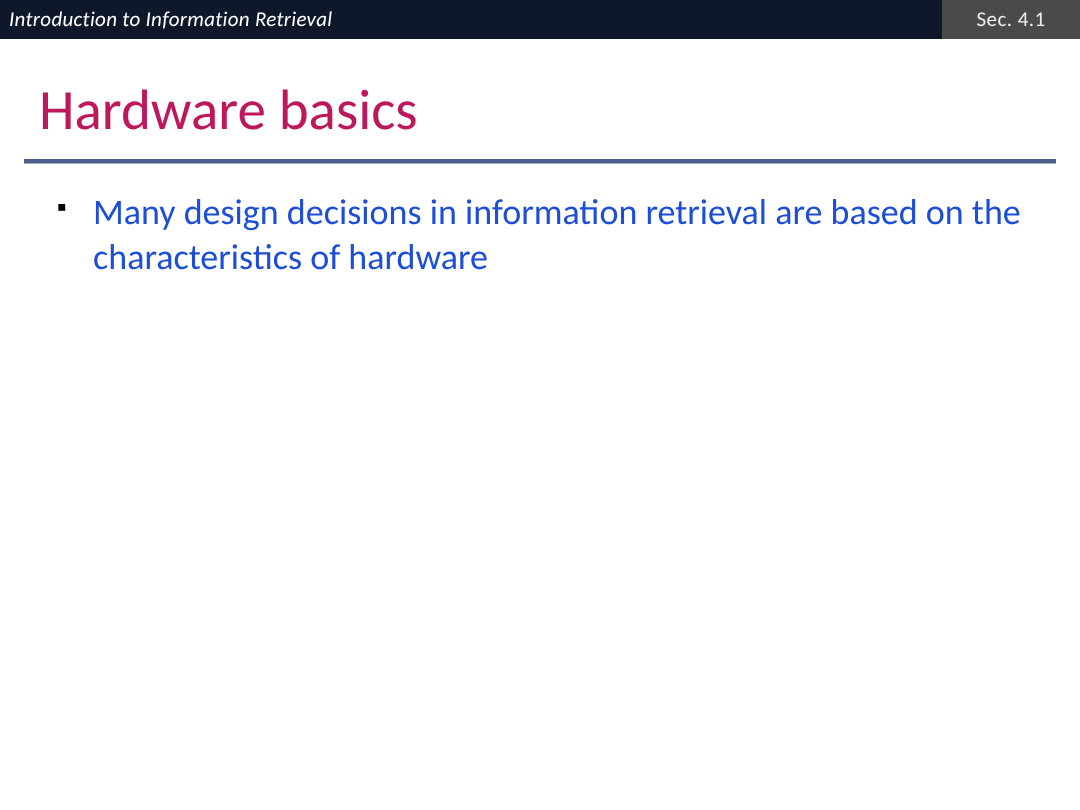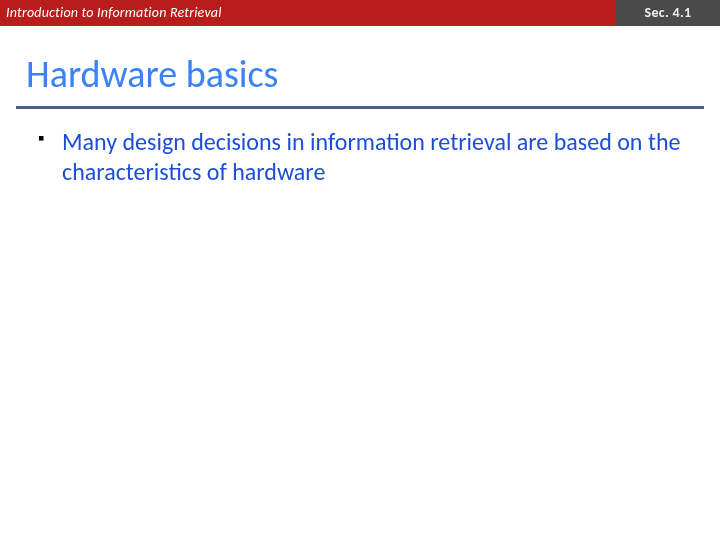--- a/index.html
+++ b/index.html
@@ -12,43 +12,43 @@
     }
     .topbar {
       display: flex;
       align-items: stretch;
       height: 26px;
       background: #000;
       color: #fff;
     }
     .topbar-left {
       flex: 1;
-      background: #b91c1c;
+      background: #0f172a;
       font-style: italic;
       font-size: 14px;
       padding: 4px 8px 0 6px;
       letter-spacing: 0.2px;
     }
     .topbar-right {
-      width: 104px;
+      width: 92px;
       background: #4a4a4a;
       color: #eee;
       font-size: 14px;
-      font-weight: 700;
+      font-weight: 400;
       text-align: center;
       padding-top: 4px;
       letter-spacing: 0.3px;
     }
     .title-wrap {
       padding: 28px 26px 4px 26px;
     }
     .title {
       font-size: 38px;
       font-weight: 400;
-      color: #3b82f6;
+      color: #be185d;
       line-height: 1.1;
     }
     .rule {
       margin: 6px 16px 0 16px;
       height: 3px;
       background: #4b5f8b;
     }
     .body {
       padding: 18px 32px 0 32px;
     }

